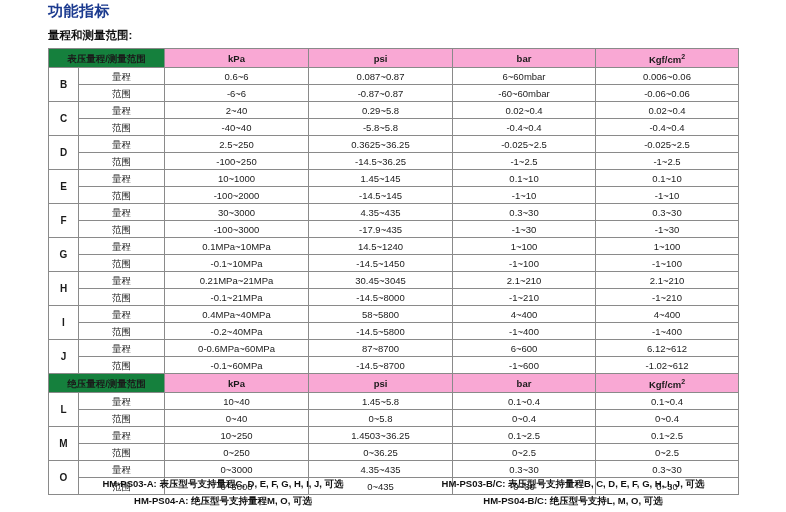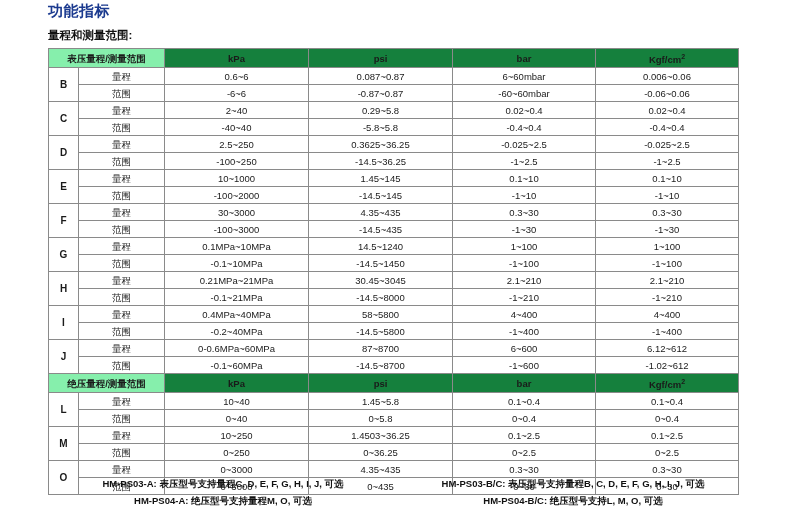--- a/index.html
+++ b/index.html
@@ -60,26 +60,26 @@
     border: 1px solid #8a8a8a;
     height: 16px;
     text-align: center;
     vertical-align: middle;
     padding: 0 2px;
     line-height: 15px;
     white-space: nowrap;
     overflow: hidden;
   }
   td.hdr {
+    background: #f9a8d4;
+    font-weight: bold;
+    font-size: 9.5px;
+  }
+  td.hdr-span {
     background: #15803d;
-    font-weight: bold;
-    font-size: 9.5px;
-  }
-  td.hdr-span {
-    background: #86efac;
     font-weight: bold;
   }
   td.group {
     font-weight: bold;
     font-size: 10px;
   }
   td.rowlabel {
     font-size: 9.5px;
   }
   .sup {
@@ -195,21 +195,21 @@
             <td class="group" rowspan="2">F</td>
             <td class="rowlabel">量程</td>
             <td>30~3000</td>
             <td>4.35~435</td>
             <td>0.3~30</td>
             <td>0.3~30</td>
           </tr>
           <tr>
             <td class="rowlabel">范围</td>
             <td>-100~3000</td>
-            <td>-14.5~435</td>
+            <td>-17.9~435</td>
             <td>-1~30</td>
             <td>-1~30</td>
           </tr>
           <tr>
             <td class="group" rowspan="2">G</td>
             <td class="rowlabel">量程</td>
             <td>0.1MPa~10MPa</td>
             <td>14.5~1240</td>
             <td>1~100</td>
             <td>1~100</td>

